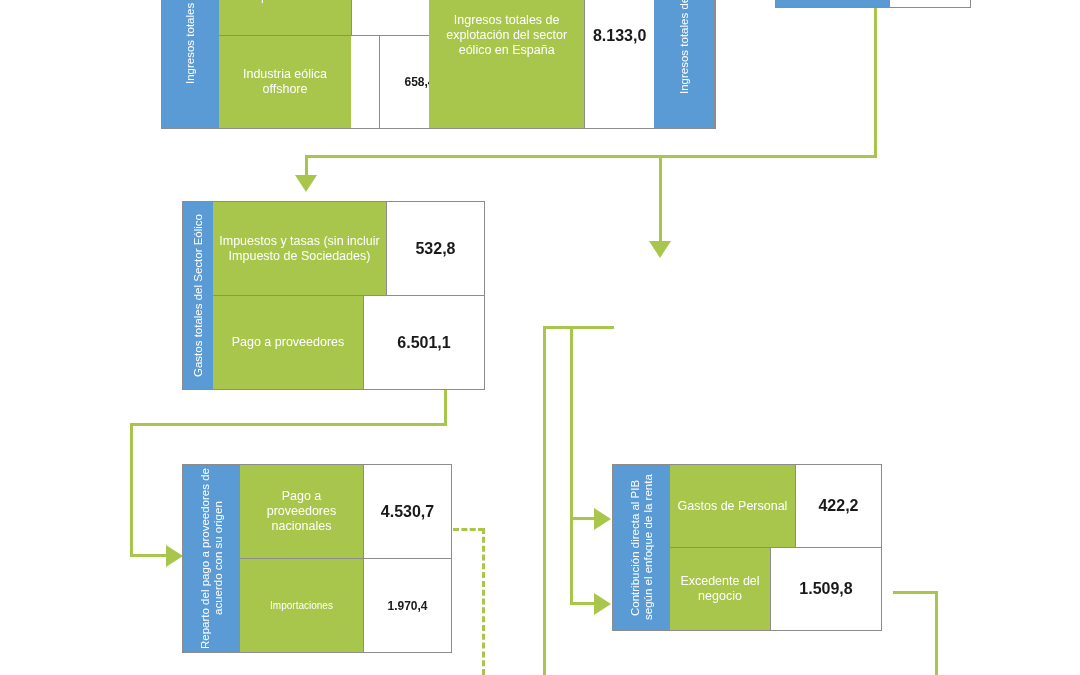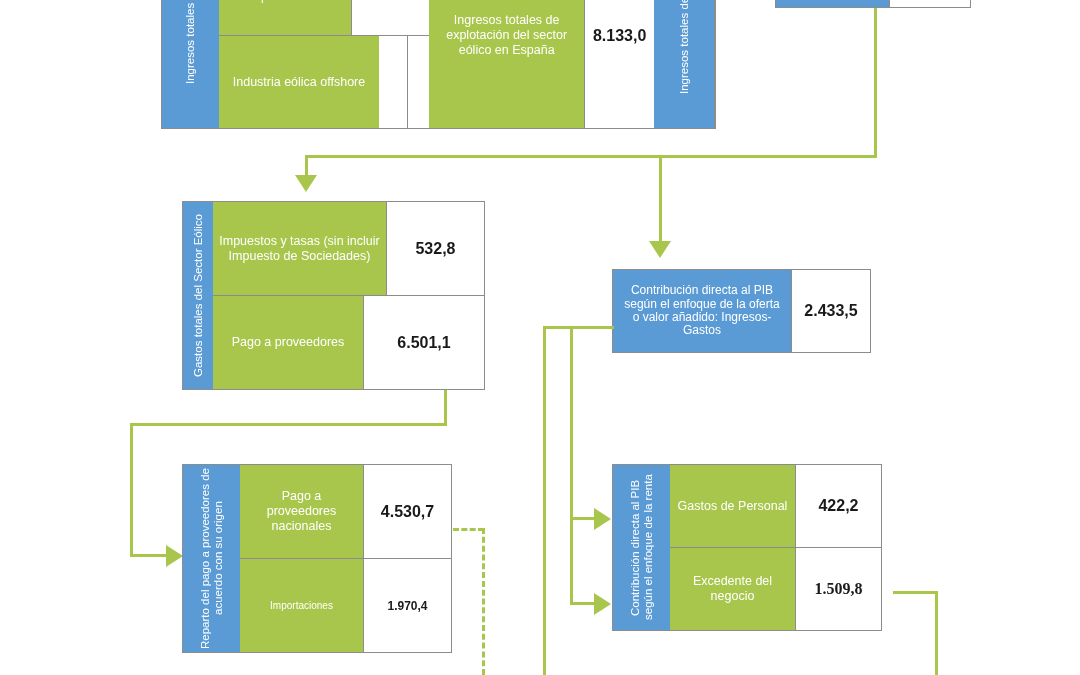--- a/index.html
+++ b/index.html
@@ -55,21 +55,21 @@
   </div>
 
   <div class="tbl" style="left:161px;top:-58px;width:555px;height:187px;">
     <div class="sidelabel" style="width:57px;font-size:11.5px;">Ingresos totales de</div>
     <div class="rows">
       <div class="row">
         <div class="cell-name" style="width:132px;font-size:12.5px;">servicios complementarios</div>
         <div class="cell-val" style="width:80px;font-size:16px;">1.447,6</div>
       </div>
       <div class="row">
-        <div class="cell-name" style="width:160px;font-size:12.5px;">Industria eólica offshore</div>
+        <div class="cell-name" style="width:132px;font-size:12.5px;">Industria eólica offshore</div>
         <div class="cell-val" style="width:80px;font-size:12px;margin-left:28px;">658,4</div>
       </div>
     </div>
   </div>
 
   <div class="tbl" style="left:429px;top:-58px;width:287px;height:187px;border-left:none;">
     <div class="cell-name" style="width:156px;font-size:12.5px;">Ingresos totales de explotación del sector eólico en España</div>
     <div class="cell-val" style="width:70px;font-size:16px;">8.133,0</div>
     <div class="sidelabel" style="width:61px;font-size:11.5px;border-left:1px solid #8c8c8c;">Ingresos totales de por</div>
   </div>
@@ -114,45 +114,41 @@
       <div class="row">
         <div class="cell-name" style="width:123px;font-size:10px;">Importaciones</div>
         <div class="cell-val" style="flex:1;font-size:12px;">1.970,4</div>
       </div>
     </div>
   </div>
 
   <div class="dash-h" style="left:453px;top:528px;width:31px;"></div>
   <div class="dash-v" style="left:482px;top:528px;height:147px;"></div>
 
-  <div class="tbl" style="left:612px;top:269px;width:259px;height:84px;">
-    <div class="sidelabel" style="width:178px;font-size:12px;writing-mode:horizontal-tb;transform:none;padding:3px 7px;">Contribución directa al PIB según el enfoque de la oferta o valor añadido: Ingresos-Gastos</div>
-    <div class="cell-val" style="flex:1;font-size:16px;">2.433,5</div>
-  </div>
 
   <div class="ln h" style="left:570px;top:326px;width:44px;"></div>
   <div class="ln v" style="left:570px;top:326px;height:279px;"></div>
   <div class="ln h" style="left:570px;top:517px;width:25px;"></div>
   <div class="arrow-right" style="left:594px;top:508px;"></div>
   <div class="ln h" style="left:570px;top:602px;width:25px;"></div>
   <div class="arrow-right" style="left:594px;top:593px;"></div>
 
   <div class="ln v" style="left:543px;top:326px;height:349px;"></div>
   <div class="ln h" style="left:543px;top:326px;width:29px;"></div>
 
   <div class="tbl" style="left:612px;top:464px;width:270px;height:167px;">
     <div class="sidelabel" style="width:57px;font-size:11.5px;">Contribución directa al PIB según el enfoque de la renta</div>
     <div class="rows">
       <div class="row">
         <div class="cell-name" style="width:125px;font-size:12.5px;">Gastos de Personal</div>
         <div class="cell-val" style="flex:1;font-size:16px;">422,2</div>
       </div>
       <div class="row">
-        <div class="cell-name" style="width:125px;font-size:12.5px;">Excedente del negocio</div>
-        <div class="cell-val" style="flex:1;font-size:16px;font-family:Liberation Serif, serif;">1.509,8</div>
+        <div class="cell-name" style="width:100px;font-size:12.5px;">Excedente del negocio</div>
+        <div class="cell-val" style="flex:1;font-size:16px;">1.509,8</div>
       </div>
     </div>
   </div>
 
   <div class="ln h" style="left:893px;top:591px;width:45px;"></div>
   <div class="ln v" style="left:935px;top:591px;height:84px;"></div>
 
 </div>
 
 </body></html>

